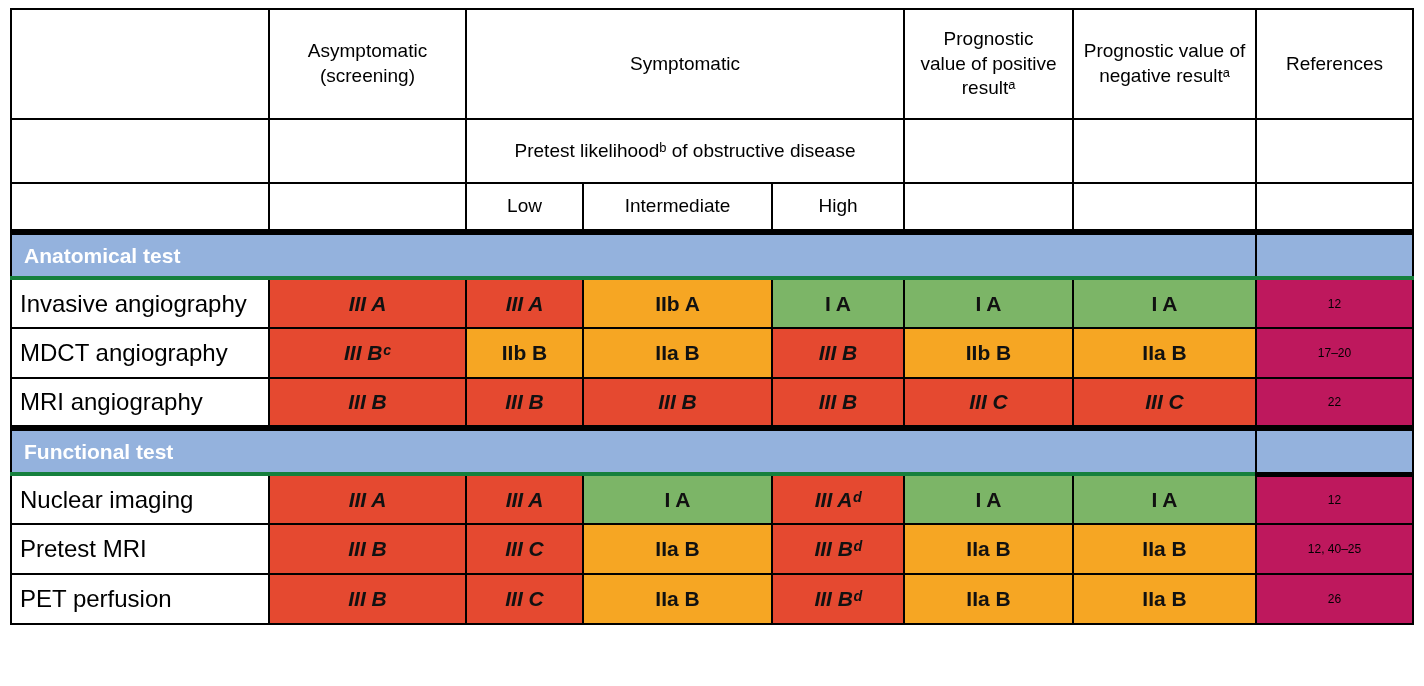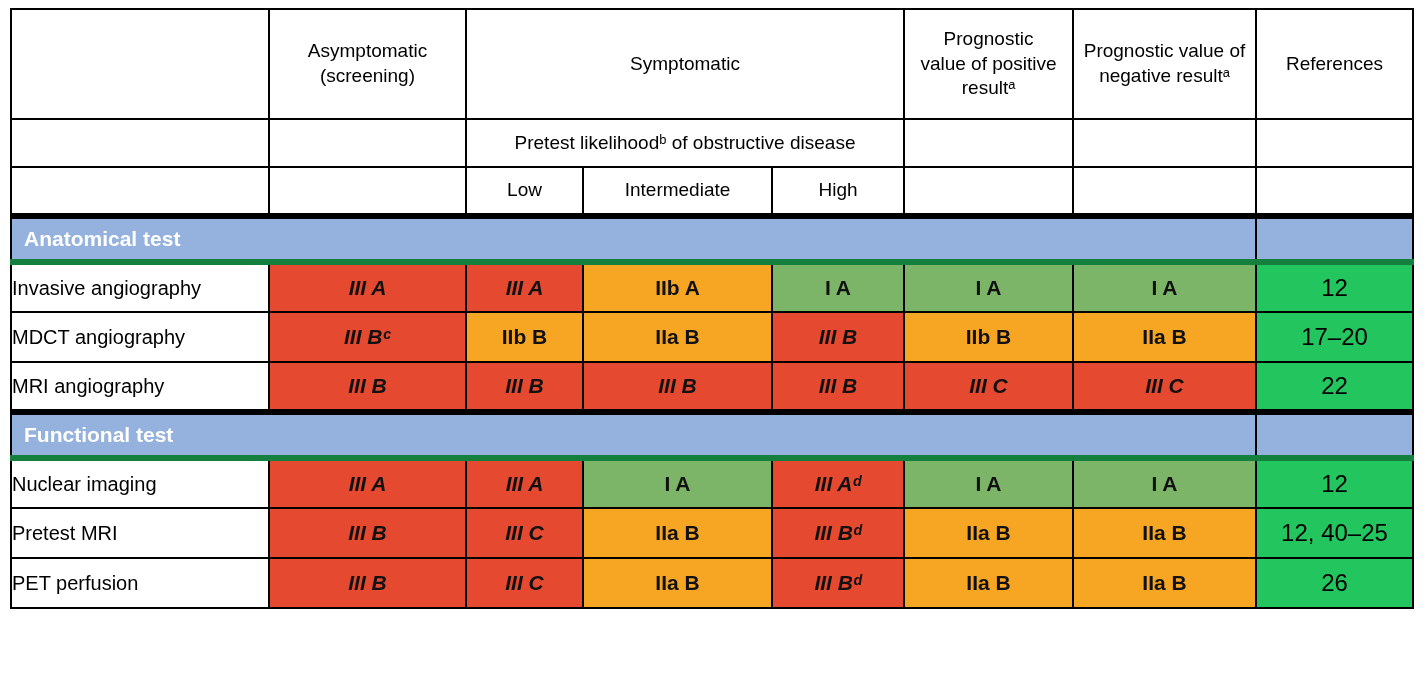--- a/index.html
+++ b/index.html
@@ -33,52 +33,52 @@
     line-height: 1.3;
     white-space: pre-line;
     font-weight: 400;
   }
   
   td.empty { background: #fff; }
   
   tr.section-row td {
     background: var(--blue);
     border-top: 6px solid #000;
-    border-bottom: 6px solid #15803d;
+    border-bottom: 4px solid #15803d;
   }
   td.section-label {
     color: #fff;
     font-weight: bold;
     font-size: 21px;
     text-align: left;
     padding-left: 12px;
   }
   
   td.row-label {
     text-align: left;
-    padding-left: 0;
-    font-size: 20px;
+    padding-left: 8px;
+    font-size: 24px;
     background: #fff;
   }
   td.val {
     font-weight: bold;
     font-size: 21px;
     color: #111;
   }
   td.val[data-color="red"]    { background: var(--red); font-style: italic; }
   td.val[data-color="orange"] { background: var(--orange); }
   td.val[data-color="green"]  { background: var(--green); margin-left: 32px; }
   td.ref {
-    font-size: 24px;
-    background: #22c55e;
+    font-size: 12px;
+    background: #be185d;
   }
   td.ref-thick-top { border-top: 5px solid #000; }
   
   tr.r-h1 { height: 110px; padding-left: 40px; }
-  tr.r-h2 { height: 48px; }
+  tr.r-h2 { height: 64px; }
   tr.r-h3 { height: 49px; }
   tr.section-row { height: 46px; }
   tr.data-row { height: 50px; }
 </style>
 </head>
 <body>
 
 <div class="figure-wrap">
 <table class="rec-table">
   <colgroup>

